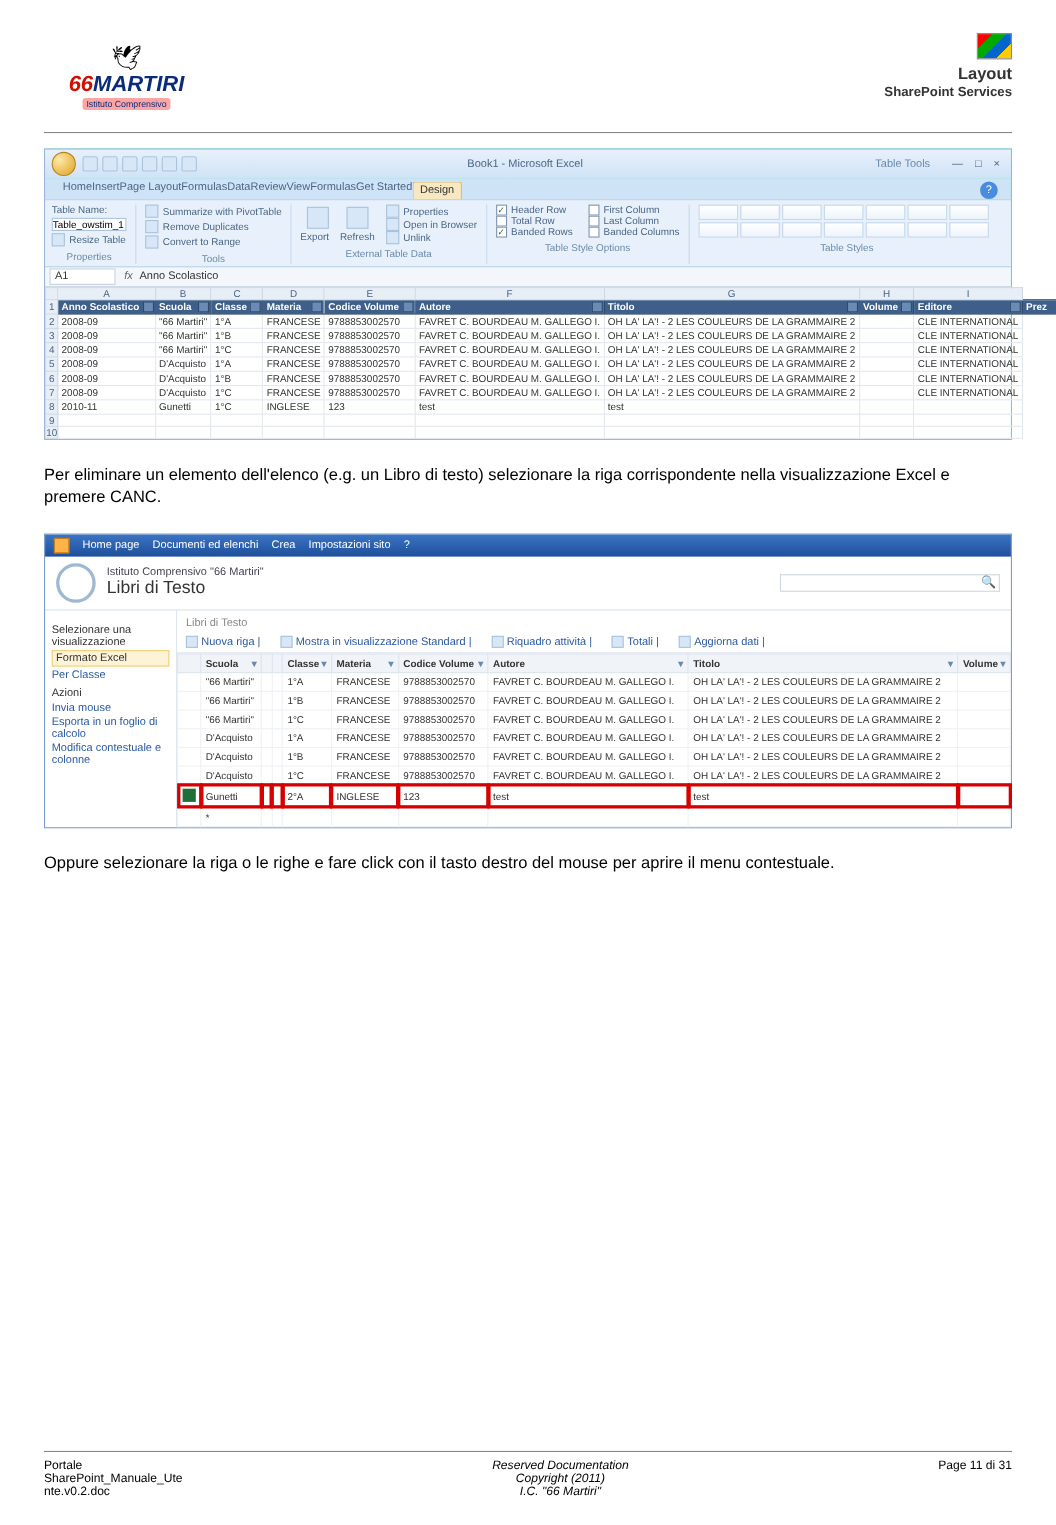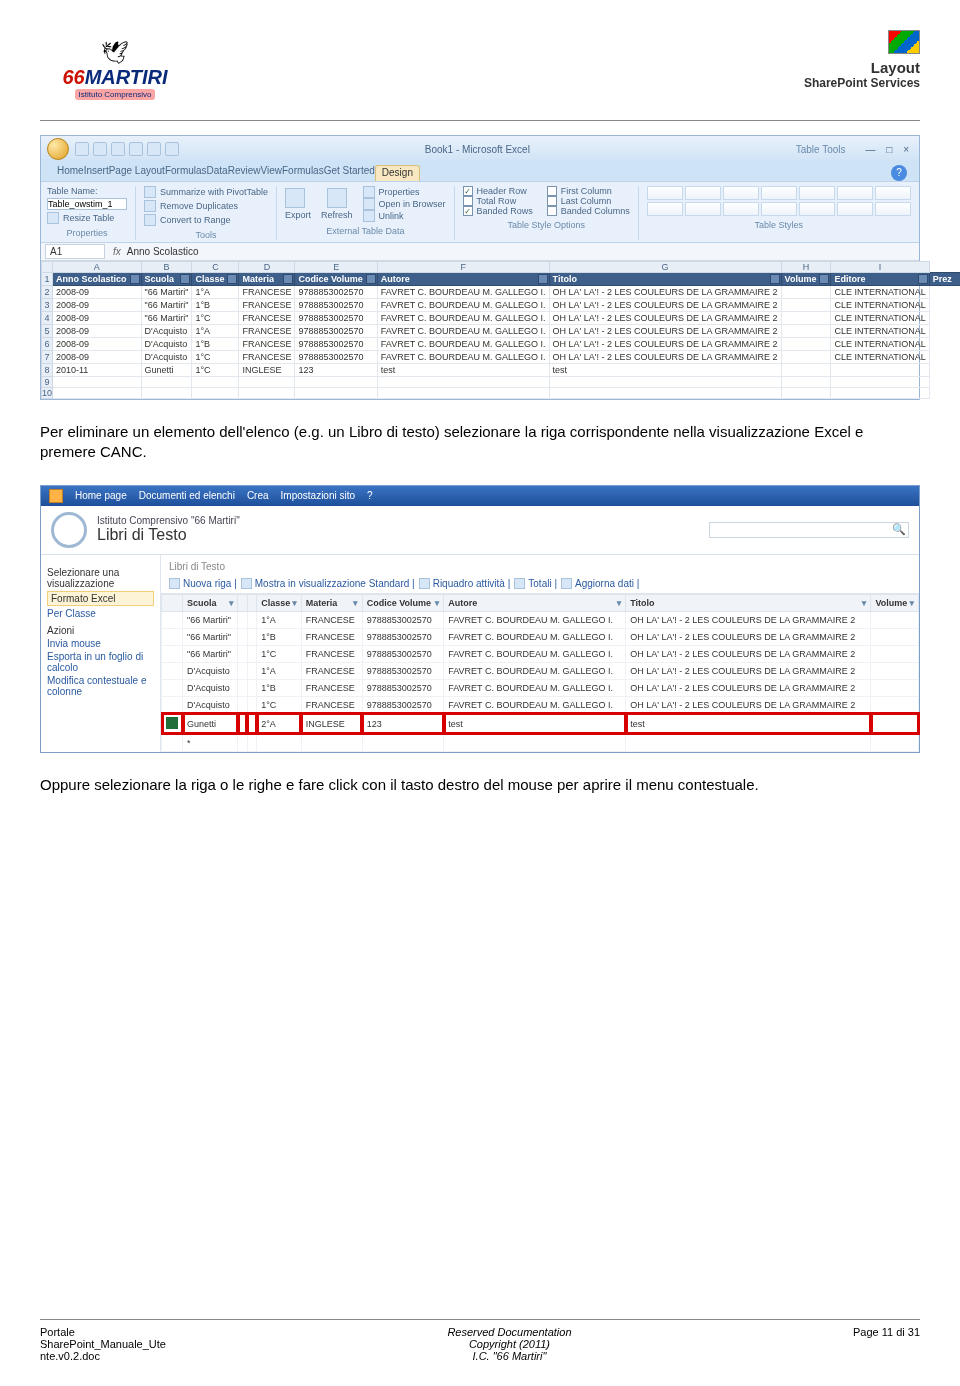--- a/index.html
+++ b/index.html
@@ -59,21 +59,21 @@
   .sp-subhead .ttl2 { font-size: 16px; color: #333; }
   .sp-subhead .srch { margin-left: auto; width: 200px; height: 16px; border: 1px solid #ccd6e2; background: #fff; position: relative; }
   .sp-subhead .srch::after { content: "🔍"; position: absolute; right: 2px; top: 0; font-size: 11px; color: #6a8aab; }
   .sp-body { display: flex; }
   .sp-side { width: 120px; border-right: 1px solid #e0e6ee; padding: 6px 6px; font-size: 10px; color: #2a5aa0; }
   .sp-side .sec { color: #333; margin: 6px 0 2px; }
   .sp-side .fmt { border: 1px solid #f0cf76; background: #fdf3d7; padding: 1px 3px; color: #333; }
   .sp-side a { display: block; color: #2a5aa0; text-decoration: none; margin: 2px 0; }
   .sp-main { flex: 1; padding: 4px 0 0 0; }
   .sp-crumb { padding: 2px 8px; color: #888; font-size: 10px; }
-  .sp-toolbar { display: flex; gap: 4px; padding: 4px 8px; color: #2a5aa0; border-bottom: 1px solid #e0e6ee; flex-wrap: wrap; }
+  .sp-toolbar { display: flex; gap: 18px; padding: 4px 8px; color: #2a5aa0; border-bottom: 1px solid #e0e6ee; flex-wrap: wrap; }
   .sp-toolbar span { display: inline-flex; align-items: center; gap: 3px; }
   .sp-toolbar .ic { width: 11px; height: 11px; background: #d7e7f7; border: 1px solid #aac3dd; }
   table.spt { width: 100%; border-collapse: collapse; font-size: 9px; }
   table.spt th { background: #f0f3f8; border: 1px solid #dde4ee; padding: 3px 4px; color: #333; font-weight: bold; text-align: left; white-space: nowrap; }
   table.spt th .ar { float: right; color: #6a8aab; }
   table.spt td { border: 1px solid #eef1f6; padding: 3px 4px; white-space: nowrap; overflow: hidden; }
   table.spt td.ic { width: 18px; text-align: center; }
   .hlrow td { outline: 3px solid #d60000; outline-offset: -2px; }
   .hlrow td.ic .xl-ic { width: 12px; height: 12px; background: #1e6f3a; display: inline-block; }
 
@@ -127,37 +127,37 @@
         <span>Get Started</span>
         <span class="active">Design</span>
         <span class="help">?</span>
     </div>
     <div class="ribbon-body">
       <div class="rg">
         <div class="row">
             <span>Table Name:</span>
           </div>
         <div class="row">
-            <input style="width: 80px; font-size: 9px; border: 1px solid rgb(170, 195, 221);" value="Table_owstim_1">
+            <input style="width: 68px; font-size: 9px; border: 1px solid rgb(170, 195, 221);" value="Table_owstim_1">
           </div>
         <div class="row">
             <span class="ic"></span>
             <span>Resize Table</span>
           </div>
         <div class="lbl">Properties</div>
       </div>
       <div class="rg" id="grp-tools">
           <div class="row"><span class="ic"></span>Summarize with PivotTable</div>
           <div class="row"><span class="ic"></span>Remove Duplicates</div>
           <div class="row"><span class="ic"></span>Convert to Range</div>
           <div class="lbl">Tools</div>
         </div>
       <div class="rg">
         <div class="row" style="gap:10px">
-          <div style="text-align:left"><div class="ic" style="width:20px;height:20px"></div><div>Export</div></div>
+          <div style="text-align:right"><div class="ic" style="width:20px;height:20px"></div><div>Export</div></div>
           <div style="text-align:center"><div class="ic" style="width:20px;height:20px"></div><div>Refresh</div></div>
           <div id="grp-ext-items">
               <div class="row"><span class="ic"></span>Properties</div>
               <div class="row"><span class="ic"></span>Open in Browser</div>
               <div class="row"><span class="ic"></span>Unlink</div>
             </div>
         </div>
         <div class="lbl">External Table Data</div>
       </div>
       <div class="rg">

